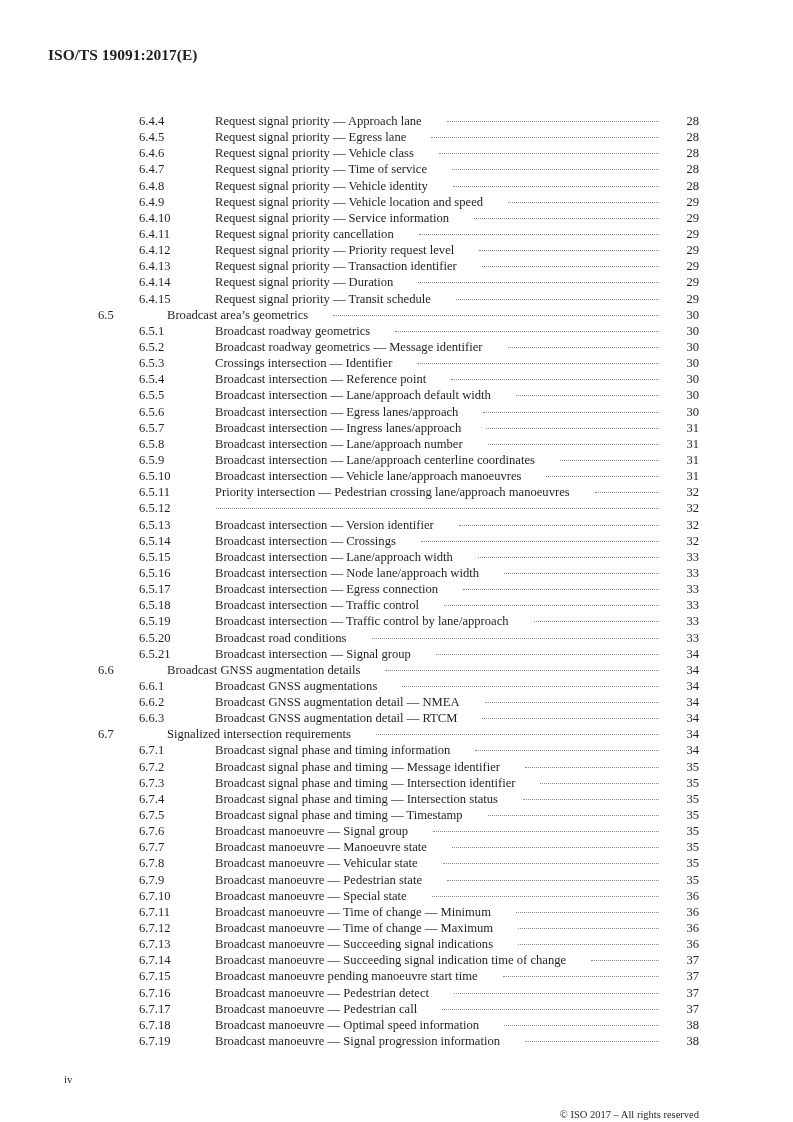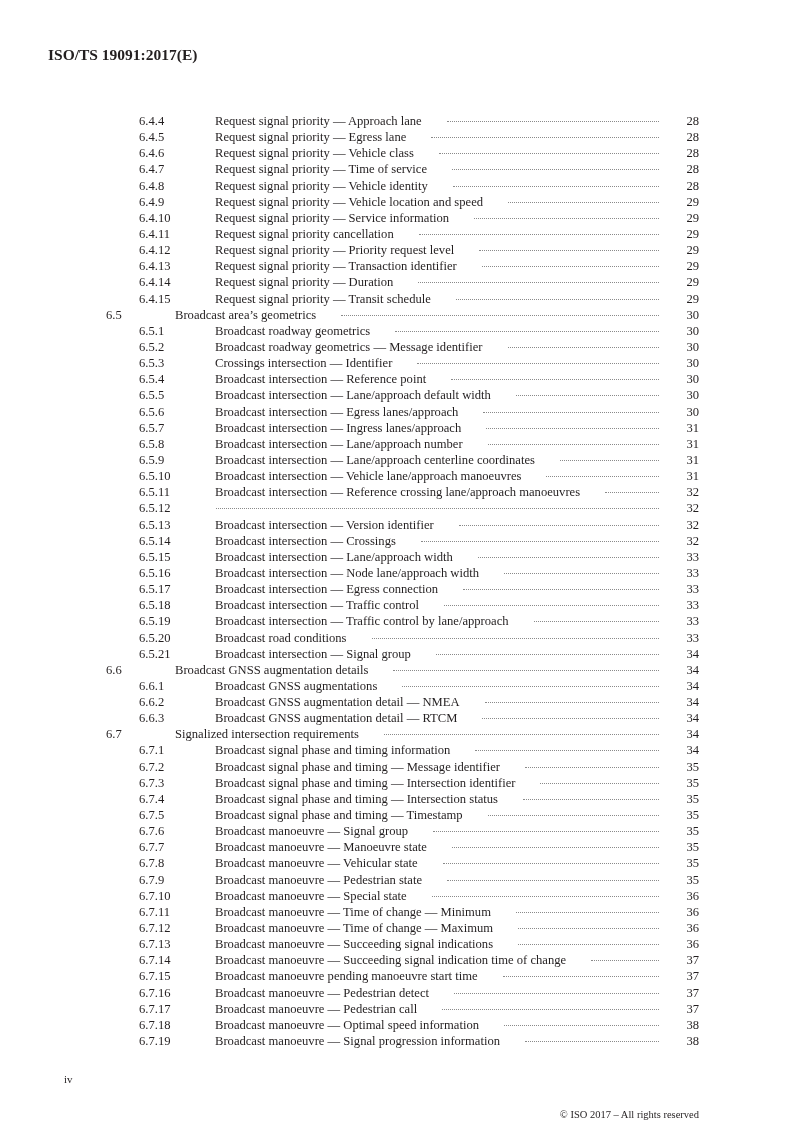--- a/index.html
+++ b/index.html
@@ -18,21 +18,21 @@
     font-family: "Liberation Serif", "DejaVu Serif", serif;
     font-size: 12.6px;
   }
   .toc-row {
     display: flex; align-items: baseline; height: 16.15px; line-height: 16.15px;
     white-space: nowrap;
     gap: 24px;
   }
   .toc-row .num { flex: 0 0 auto; }
   .toc-row.l2 .num { width: 52px; margin-left: 45px; }
-  .toc-row.l1 .num { width: 45px; margin-left: 12px; }
+  .toc-row.l1 .num { width: 45px; margin-left: 4px; }
   .toc-row .title { flex: 0 0 auto; text-align: right; }
   .toc-row .leader {
     flex: 1 1 auto; margin: 0 2px 0 1px;
     border-bottom: 1px dotted #8a8a8a; height: 0; align-self: baseline;
     position: relative; top: -3px;
   }
   .toc-row .page { flex: 0 0 auto; text-align: right; min-width: 14px; }
   .footer-left {
     position: absolute; left: 64px; top: 1073px;
     font-family: "Liberation Serif", "DejaVu Serif", serif; font-size: 11px;
@@ -181,21 +181,21 @@
       <span class="page">31</span>
     </div>
     <div class="toc-row l2">
       <span class="num">6.5.10</span>
       <span class="title">Broadcast intersection — Vehicle lane/approach manoeuvres</span>
       <span class="leader"></span>
       <span class="page">31</span>
     </div>
     <div class="toc-row l2">
       <span class="num">6.5.11</span>
-      <span class="title">Broadcast intersection — Reference crossing lane/approach manoeuvres</span>
+      <span class="title">Priority intersection — Pedestrian crossing lane/approach manoeuvres</span>
       <span class="leader"></span>
       <span class="page">32</span>
     </div>
     <div class="toc-row l2">
       <span class="num">6.5.12</span>
       <span class="leader"></span>
       <span class="page">32</span>
     </div>
     <div class="toc-row l2">
       <span class="num">6.5.13</span>

